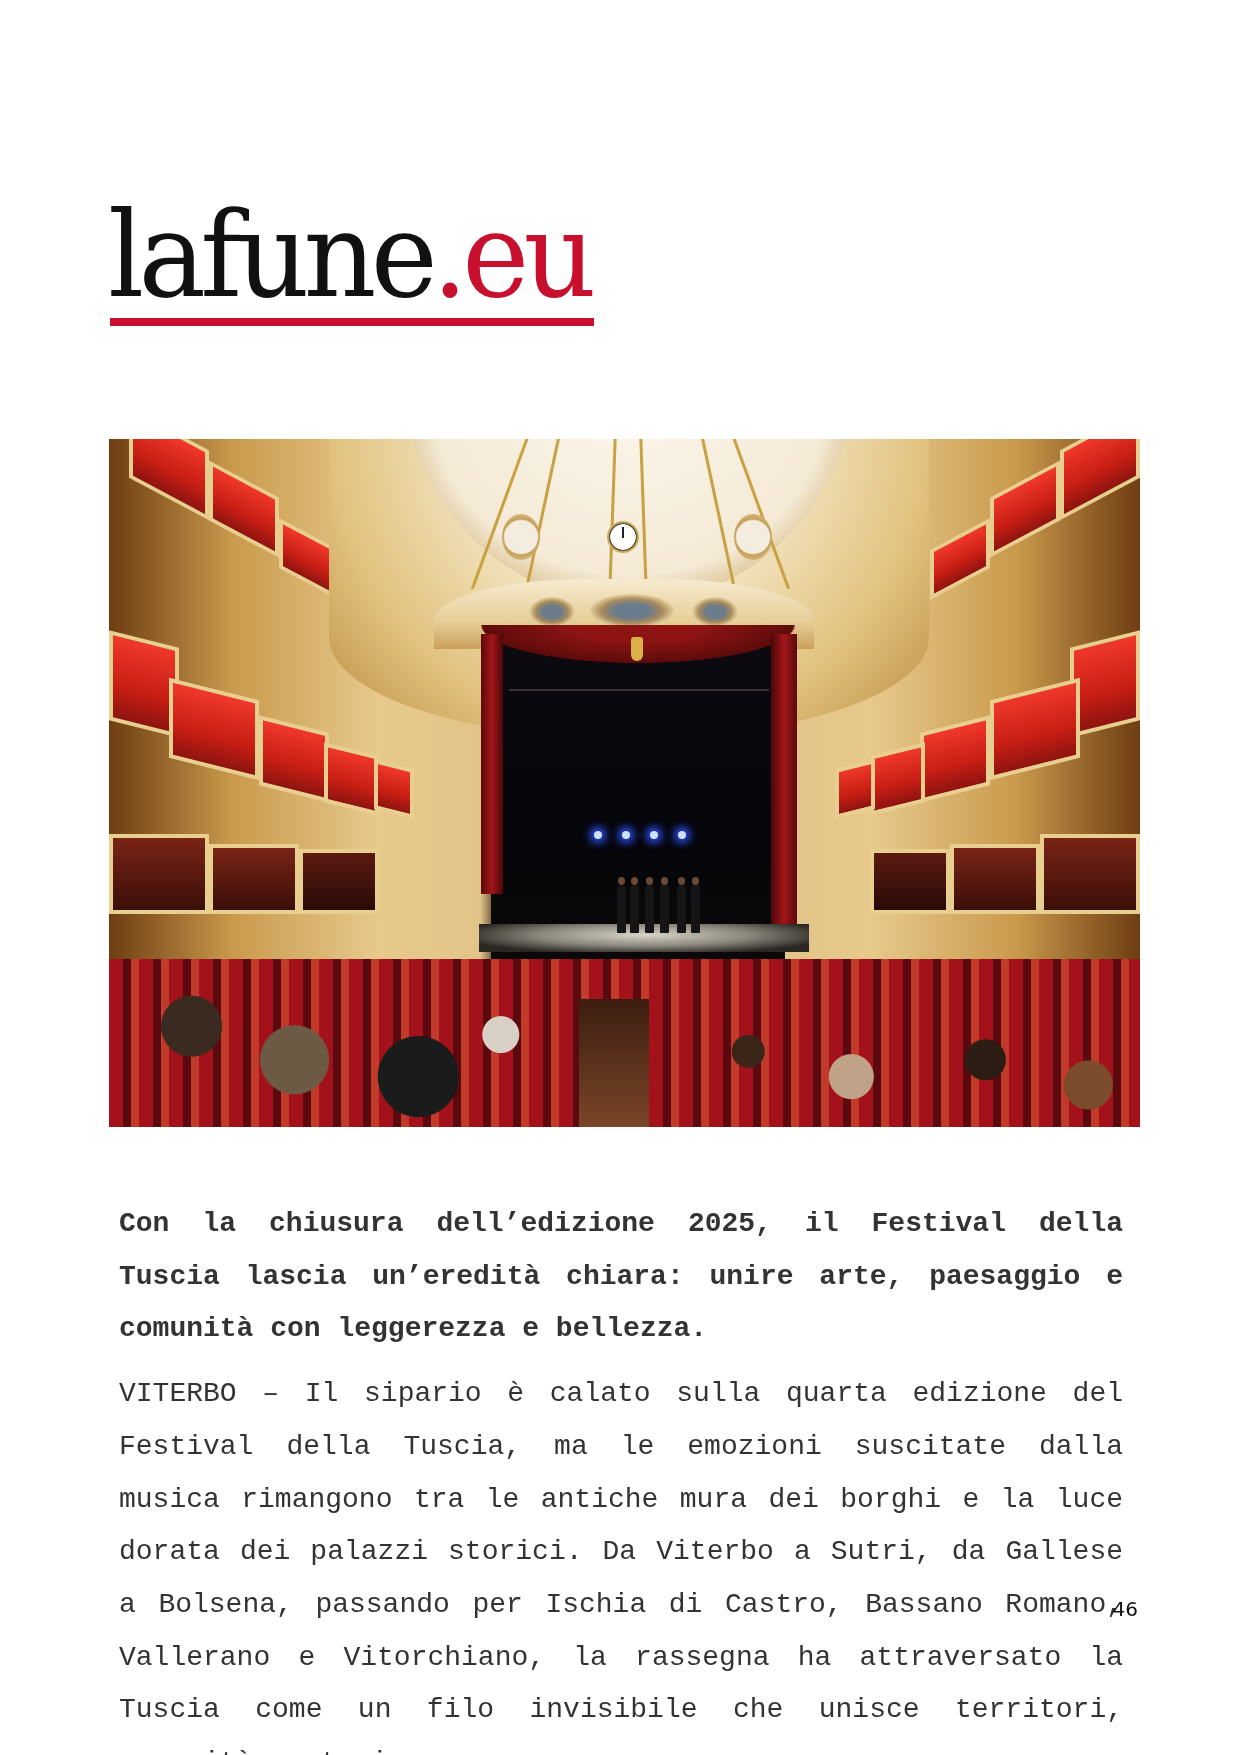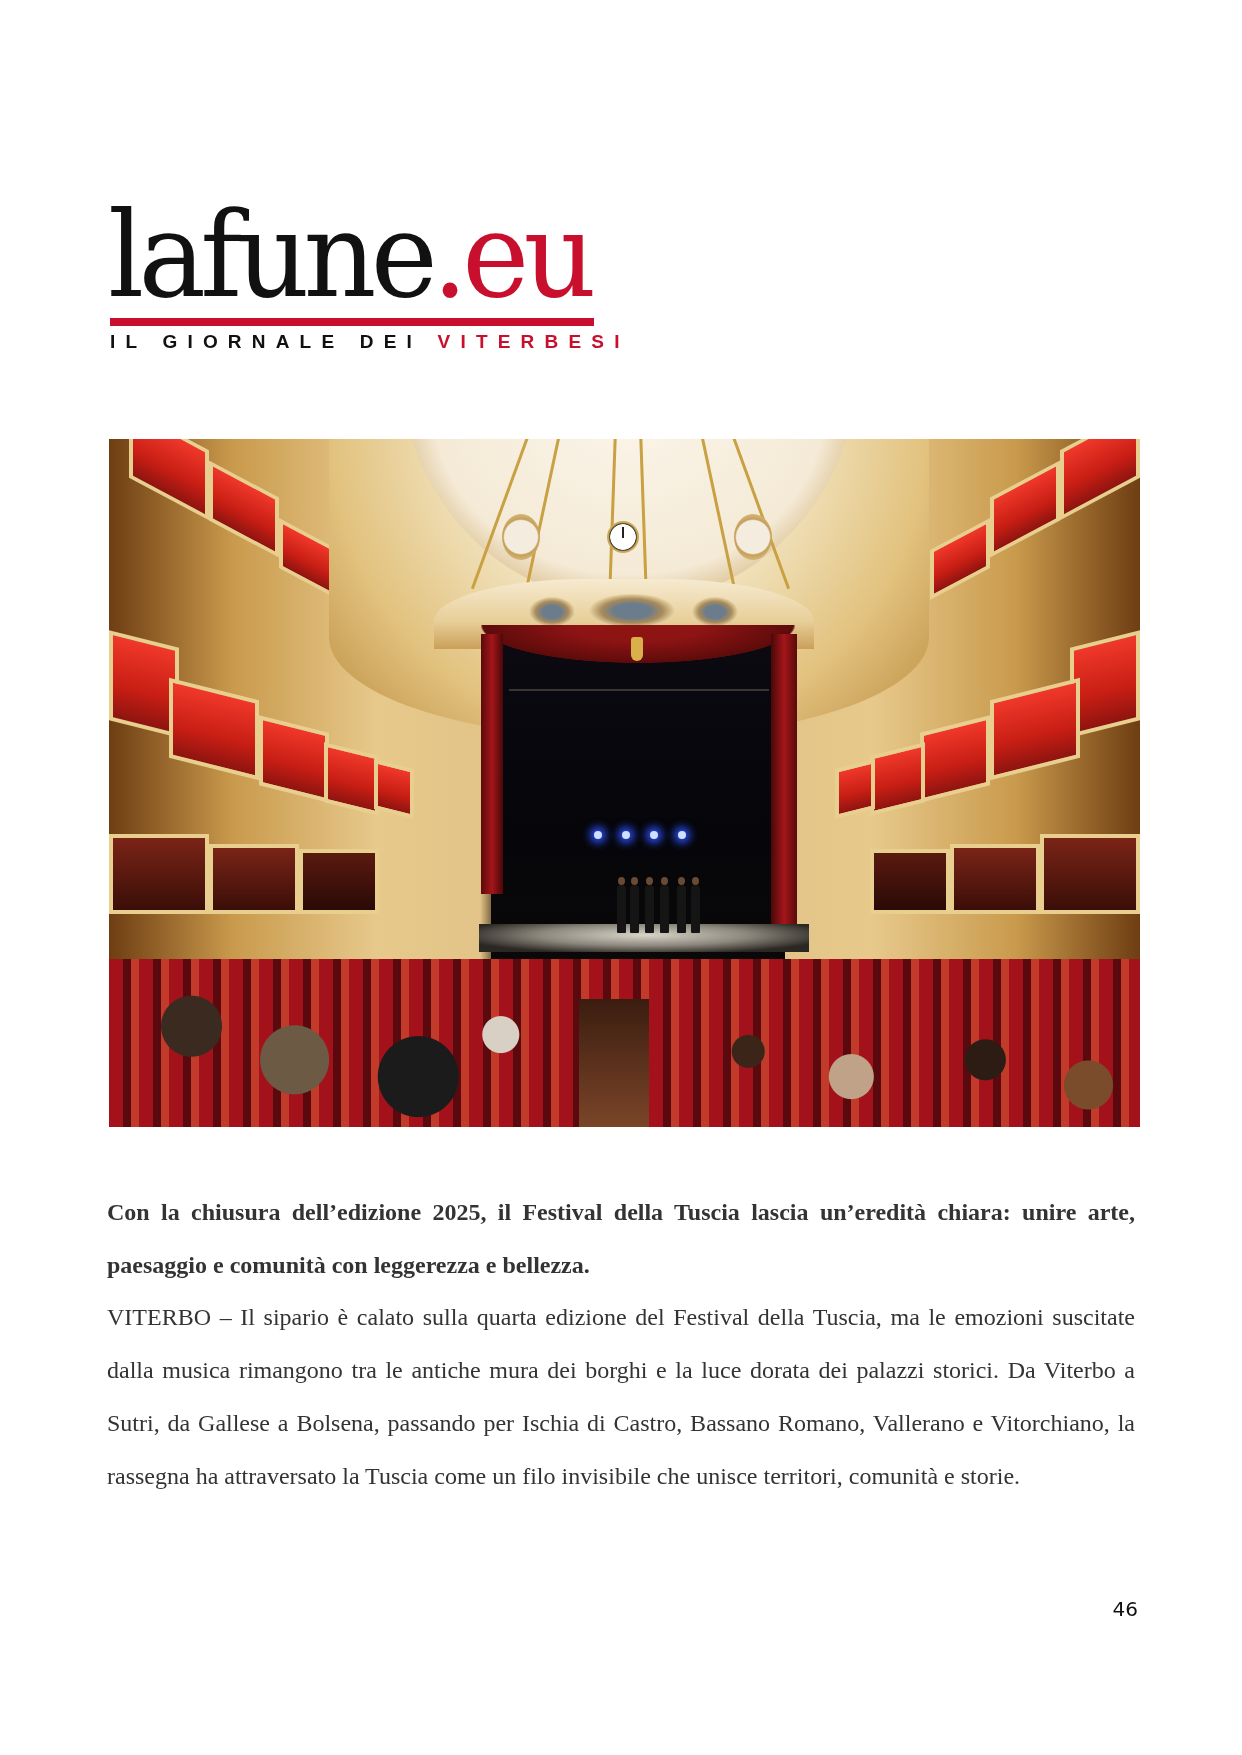--- a/index.html
+++ b/index.html
@@ -93,39 +93,38 @@
       radial-gradient(circle at 85% 60%, #2c1c14 0 20px, transparent 21px),
       radial-gradient(circle at 95% 75%, #7a4c2c 0 24px, transparent 25px),
       repeating-linear-gradient(90deg, #a3121a 0 14px, #5a0a0e 14px 22px, #c23a2a 22px 30px),
       linear-gradient(180deg, #2a0d08, #150605);
   }
   .ph-aisle { left: 470px; top: 560px; width: 70px; height: 128px; background: linear-gradient(180deg, #3b1d10, #7a4528); }
 
   
   .article { position: absolute; left: 107px; top: 1186px; width: 1028px; }
   .article p {
-    margin: 0; text-align: justify; text-align-last: left;
-    font-family: Liberation Serif, serif;
-    font-size: 24px; line-height: 52.7px; color: #333333;
+    margin: 12px; text-align: justify; text-align-last: left;
+    font-family: Liberation Mono, monospace;
+    font-size: 28px; line-height: 52.7px; color: #333333;
   }
   .article p.lead { font-weight: bold; }
 
   .page-number {
     position: absolute; left: 1112px; top: 1597px; width: 26px;
     font-family: "DejaVu Sans", "Liberation Sans", sans-serif;
     font-size: 20px; line-height: 24px; color: #111111; text-align: right;
   }
 </style>
 </head>
 <body>
 
 <div class="logo">
   <div class="logo-word"><span>lafune</span><span class="accent">.eu</span></div>
   <div class="logo-bar"></div>
-  <div class="logo-tag"><span>IL GIORNALE DEI </span><span class="accent">VITERBESI</span></div>
 </div>
 
 <div class="photo">
   <div class="ph ph-walls"></div>
 
   <div class="ph ph-boxes-l">
     <div class="ph-box" style="left:20px;top:-10px;width:80px;height:70px;transform:skewY(28deg);"></div>
     <div class="ph-box" style="left:100px;top:40px;width:70px;height:60px;transform:skewY(28deg);"></div>
     <div class="ph-box" style="left:170px;top:95px;width:60px;height:50px;transform:skewY(28deg);"></div>
     <div class="ph-box" style="left:235px;top:140px;width:50px;height:45px;transform:skewY(28deg);"></div>

